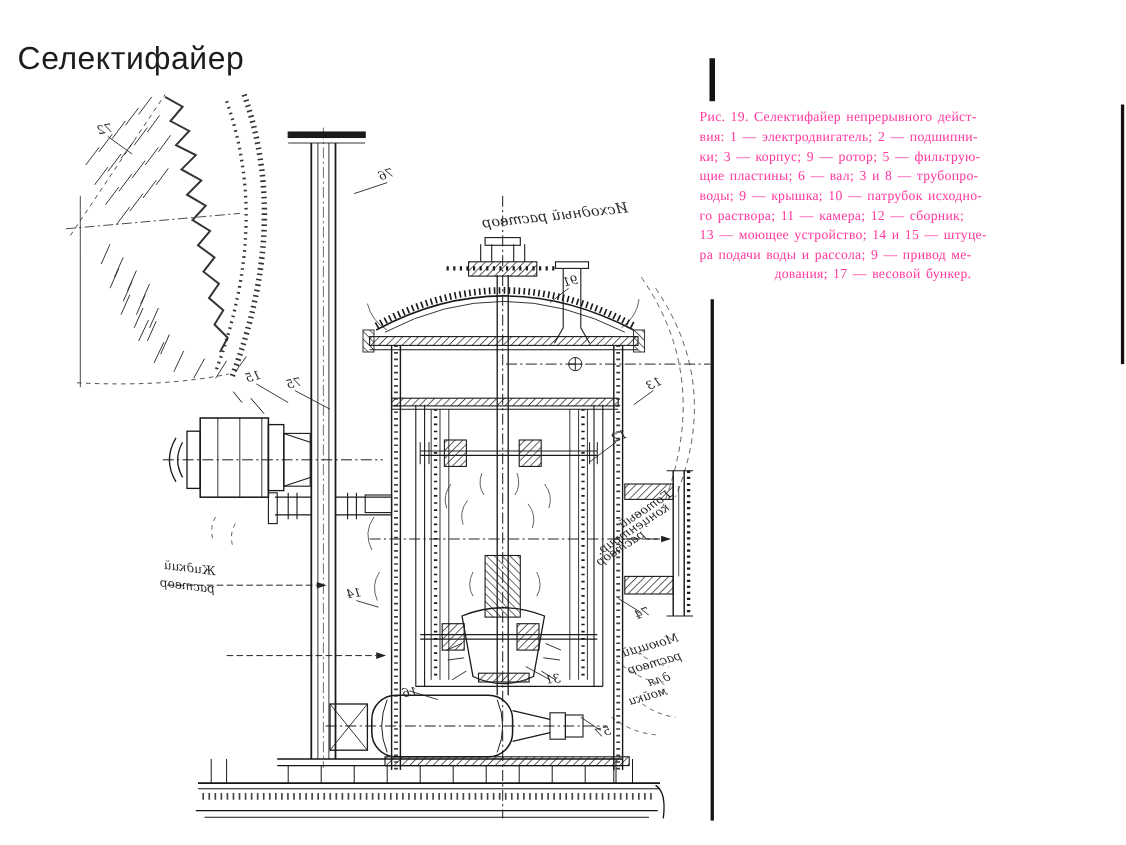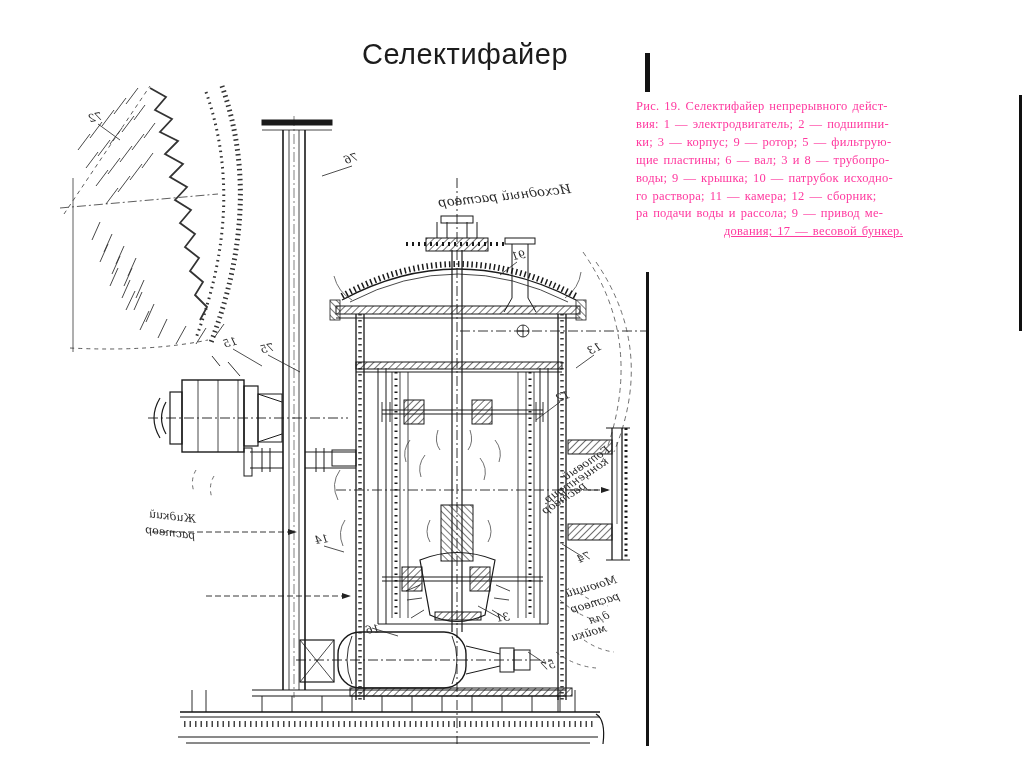--- a/index.html
+++ b/index.html
@@ -1,29 +1,29 @@
 <!DOCTYPE html>
 <html><head>
 <meta charset="utf-8">
 <style>
   html,body{margin:0;padding:0;}
   body{width:1024px;height:768px;background:#ffffff;position:relative;overflow:hidden;
        font-family:"Liberation Sans",sans-serif;}
   .slide{position:absolute;inset:0;background:#fff;}
-  .title{position:absolute;left:0;top:38px;width:930px;text-align:center;
+  .title{position:absolute;left:16px;top:38px;width:930px;text-align:left;
          font-size:29px;color:#1c1c1c;letter-spacing:.5px;}
   .divider-top{position:absolute;left:645px;top:53px;width:5px;height:39px;background:#121212;}
   .divider-main{position:absolute;left:646px;top:272px;width:3px;height:474px;background:#141414;}
   .edge-bar{position:absolute;left:1019px;top:95px;width:3px;height:236px;background:#101010;}
   .caption{position:absolute;left:636px;top:98px;width:376px;
            font-family:"Liberation Serif",serif;font-size:12.5px;line-height:17.9px;
            color:#ec4899;text-align:justify;letter-spacing:.25px;word-spacing:1.5px;
            filter:blur(.38px) contrast(1.25);}
   .caption .cap-line{white-space:nowrap;overflow:hidden;}
-  .caption .cap-line:last-child{margin-left:88px;text-decoration:underline;}
+  .caption .cap-line:last-child{margin-left:68px;}
   svg{position:absolute;left:50px;top:55px;}
   svg text{font-family:"DejaVu Serif",serif;font-style:italic;fill:#2a2a2a;}
   .lbl{font-size:11px;}
   .num{font-size:11px;}
   .cap-feed{font-size:13px;}
 </style>
 </head>
 <body>
 
 <div class="slide">
@@ -34,20 +34,21 @@
   <div class="divider-main"></div>
   <div class="edge-bar"></div>
 
   <div class="caption">
     <div class="cap-line">Рис. 19. Селектифайер непрерывного дейст-</div>
     <div class="cap-line">вия: 1 — электродвигатель; 2 — подшипни-</div>
     <div class="cap-line">ки; 3 — корпус; 9 — ротор; 5 — фильтрую-</div>
     <div class="cap-line">щие пластины; 6 — вал; 3 и 8 — трубопро-</div>
     <div class="cap-line">воды; 9 — крышка; 10 — патрубок исходно-</div>
     <div class="cap-line">го раствора; 11 — камера; 12 — сборник;</div>
+    <div class="cap-line">13 — моющее устройство; 14 и 15 — штуце-</div>
     <div class="cap-line">ра подачи воды и рассола; 9 — привод ме-</div>
     <div class="cap-line">дования; 17 — весовой бункер.</div>
   </div>
 
   <svg width="600" height="700" viewBox="50 55 600 700">
     <defs>
       <pattern id="h1" width="5" height="5" patternUnits="userSpaceOnUse" patternTransform="rotate(45)">
         <line x1="0" y1="0" x2="0" y2="5" stroke="#222" stroke-width="1.3"></line>
       </pattern>
       <pattern id="h2" width="5" height="5" patternUnits="userSpaceOnUse" patternTransform="rotate(-45)">

